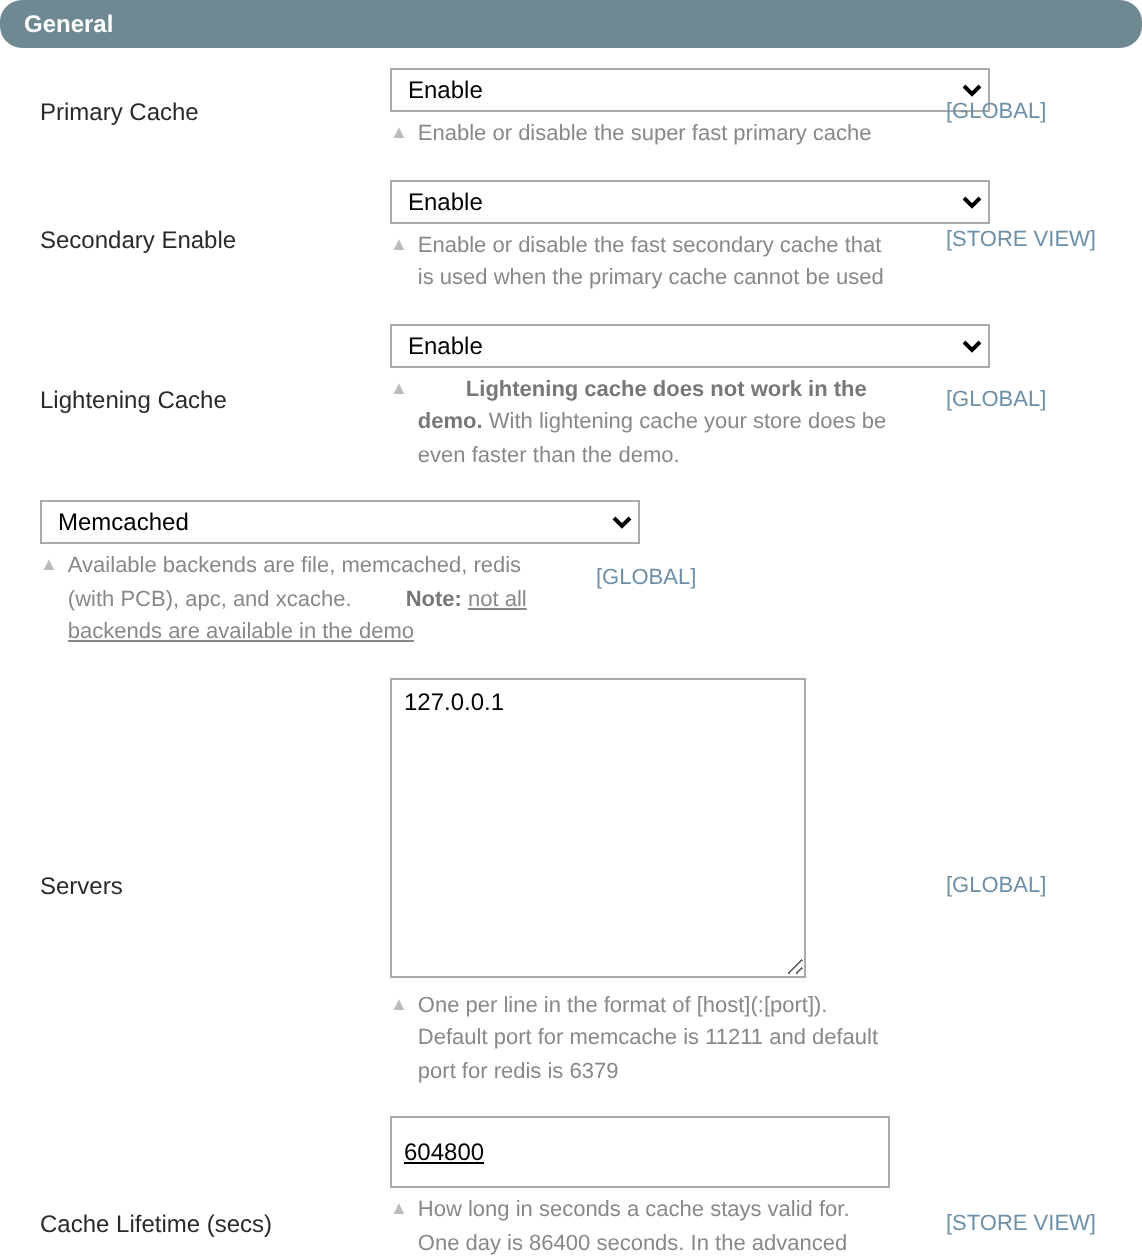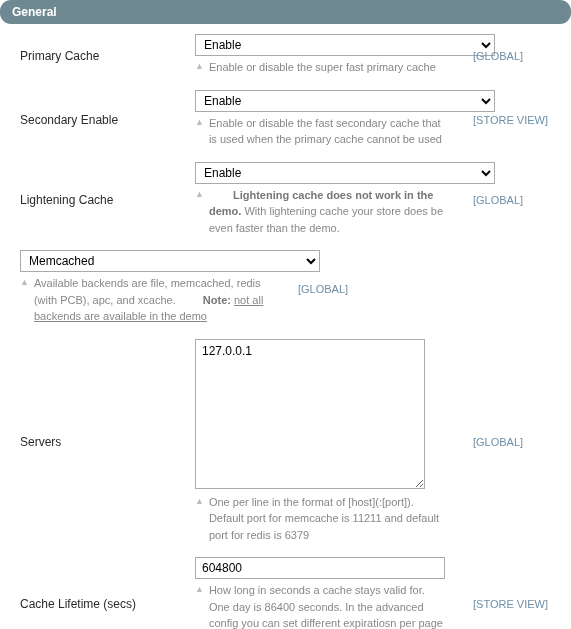--- a/index.html
+++ b/index.html
@@ -51,27 +51,28 @@
   select.control {
     width: 300px;
     height: 22px;
     font-size: 12px;
     border: 1px solid #aaa;
     background: #fff;
     padding: 0 4px;
   }
   input.control {
     width: 250px;
-    height: 22px;
+    height: 36px;
     font-size: 12px;
     border: 1px solid #aaa;
     padding: 2px 6px;
+    text-decoration: underline;
   }
   textarea.control {
-    width: 230px;
+    width: 208px;
     height: 150px;
     font-size: 12px;
     border: 1px solid #aaa;
     padding: 4px 6px;
     resize: both;
     font-family: Arial, Helvetica, sans-serif;
   }
   .hint {
     display: flex;
     align-items: flex-start;

